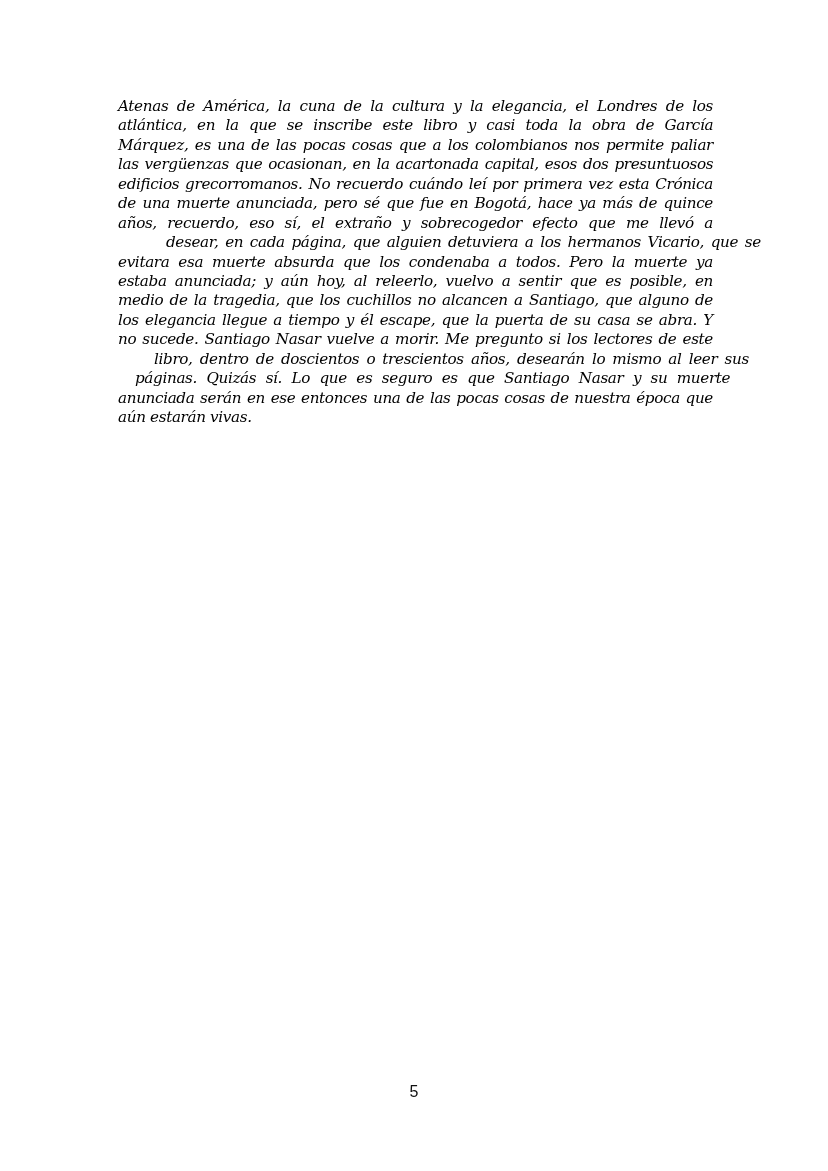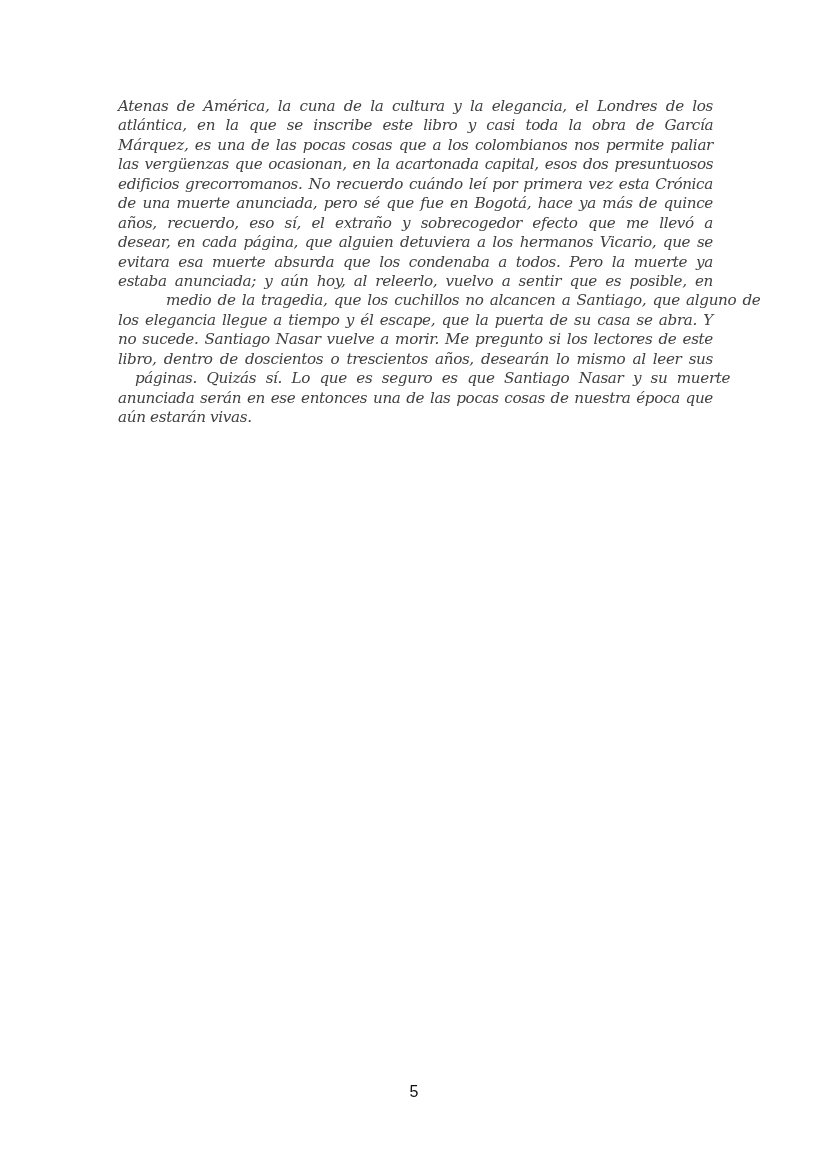--- a/index.html
+++ b/index.html
@@ -1,21 +1,21 @@
 <!DOCTYPE html>
 <html><head>
 <meta charset="utf-8">
 <style>
   html, body { margin: 0; padding: 0; background: #ffffff; }
   body { width: 828px; height: 1171px; position: relative; overflow: hidden; }
   .page { position: absolute; left: 0; top: 0; width: 828px; height: 1171px; background: #ffffff; }
   .body-text {
     position: absolute; left: 118px; top: 97px; width: 595px;
     font-family: "DejaVu Serif", serif; font-style: italic;
-    font-size: 15.2px; line-height: 19.45px; color: #404040;
+    font-size: 15.2px; line-height: 19.45px; color: #000000;
     text-align: justify; letter-spacing: -0.35px; word-spacing: 0px;
   }
   .line { display: block; white-space: nowrap; text-align: justify; text-align-last: justify; height: 19.45px; }
   .line.last { text-align-last: left; }
   .page-number {
     position: absolute; left: 0; width: 828px; top: 1083px; text-align: center;
     font-family: "Liberation Sans", sans-serif; font-size: 16px; color: #111111;
   }
 </style>
 </head>
@@ -23,25 +23,25 @@
 
 <div class="page">
   <div class="body-text">
     <span class="line" style="display: block; word-spacing: 4px;">Atenas de América, la cuna de la cultura y la elegancia, el Londres de los</span>
     <span class="line" style="display: block; word-spacing: 5.85714px;">atlántica, en la que se inscribe este libro y casi toda la obra de García</span>
     <span class="line" style="display: block; word-spacing: 1.92308px;">Márquez, es una de las pocas cosas que a los colombianos nos permite paliar</span>
     <span class="line" style="display: block; word-spacing: 1.4px;">las vergüenzas que ocasionan, en la acartonada capital, esos dos presuntuosos</span>
     <span class="line" style="display: block; word-spacing: 1.4px; font-style: italic;">edificios grecorromanos. No recuerdo cuándo leí por primera vez esta Crónica</span>
     <span class="line" style="display: block; word-spacing: 1.92857px;">de una muerte anunciada, pero sé que fue en Bogotá, hace ya más de quince</span>
     <span class="line" style="display: block; word-spacing: 6px;">años, recuerdo, eso sí, el extraño y sobrecogedor efecto que me llevó a</span>
-    <span class="line" style="display: block; word-spacing: 2.16667px;">desear, en cada página, que alguien detuviera a los hermanos Vicario, que se</span>
+    <span class="line" style="display: block; word-spacing: 2.16667px; margin-left: 48px;">desear, en cada página, que alguien detuviera a los hermanos Vicario, que se</span>
     <span class="line" style="display: block; word-spacing: 4.33333px;">evitara esa muerte absurda que los condenaba a todos. Pero la muerte ya</span>
     <span class="line" style="display: block; word-spacing: 3.76923px;">estaba anunciada; y aún hoy, al releerlo, vuelvo a sentir que es posible, en</span>
-    <span class="line" style="display: block; word-spacing: 1.69231px; margin-left: 48px;">medio de la tragedia, que los cuchillos no alcancen a Santiago, que alguno de</span>
+    <span class="line" style="display: block; word-spacing: 1.69231px;">medio de la tragedia, que los cuchillos no alcancen a Santiago, que alguno de</span>
     <span class="line" style="display: block; word-spacing: 0.9375px;">los elegancia llegue a tiempo y él escape, que la puerta de su casa se abra. Y</span>
     <span class="line" style="display: block; word-spacing: 1.53846px;">no sucede. Santiago Nasar vuelve a morir. Me pregunto si los lectores de este</span>
-    <span class="line" style="display: block; word-spacing: 2.66667px;">libro, dentro de doscientos o trescientos años, desearán lo mismo al leer sus</span>
+    <span class="line" style="display: block; word-spacing: 2.66667px; margin-left: 36px;">libro, dentro de doscientos o trescientos años, desearán lo mismo al leer sus</span>
     <span class="line" style="display: block; word-spacing: 4.92308px; margin-left: 17px;">páginas. Quizás sí. Lo que es seguro es que Santiago Nasar y su muerte</span>
     <span class="line" style="display: block; word-spacing: 1.15385px;">anunciada serán en ese entonces una de las pocas cosas de nuestra época que</span>
     <span class="line last">aún estarán vivas.</span>
   </div>
   <div class="page-number">5</div>
 </div>
 
 </body></html>

